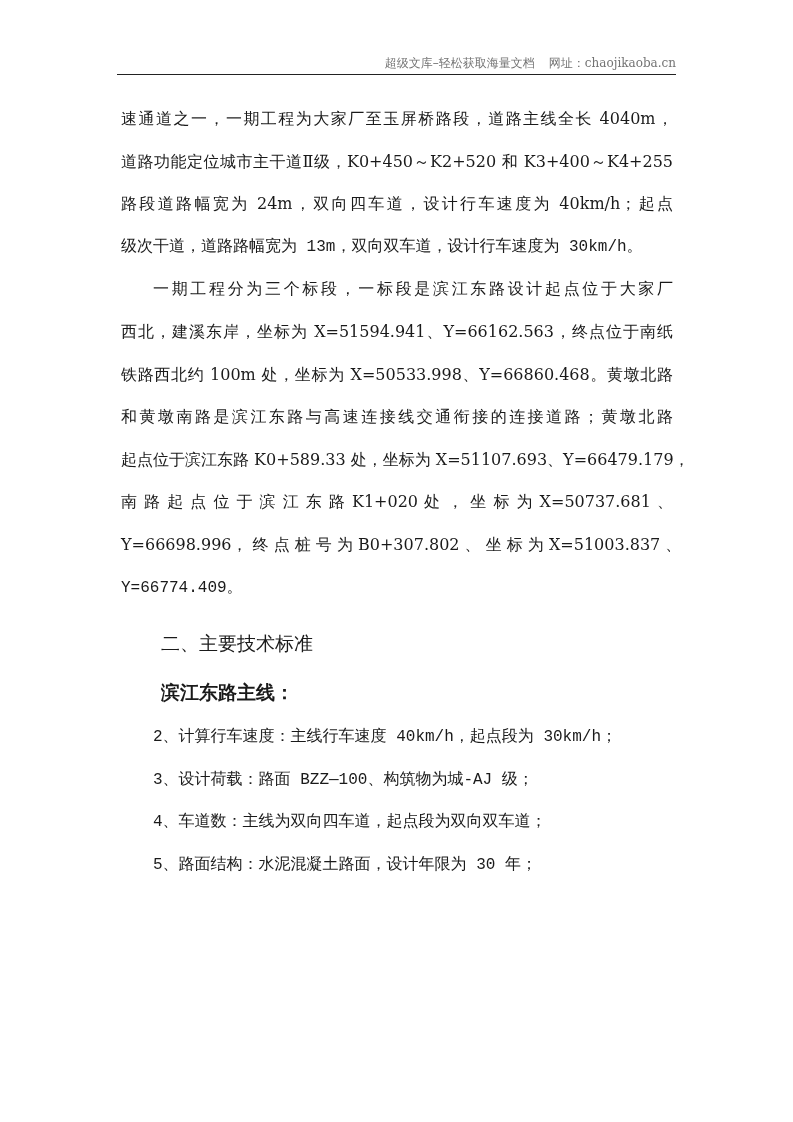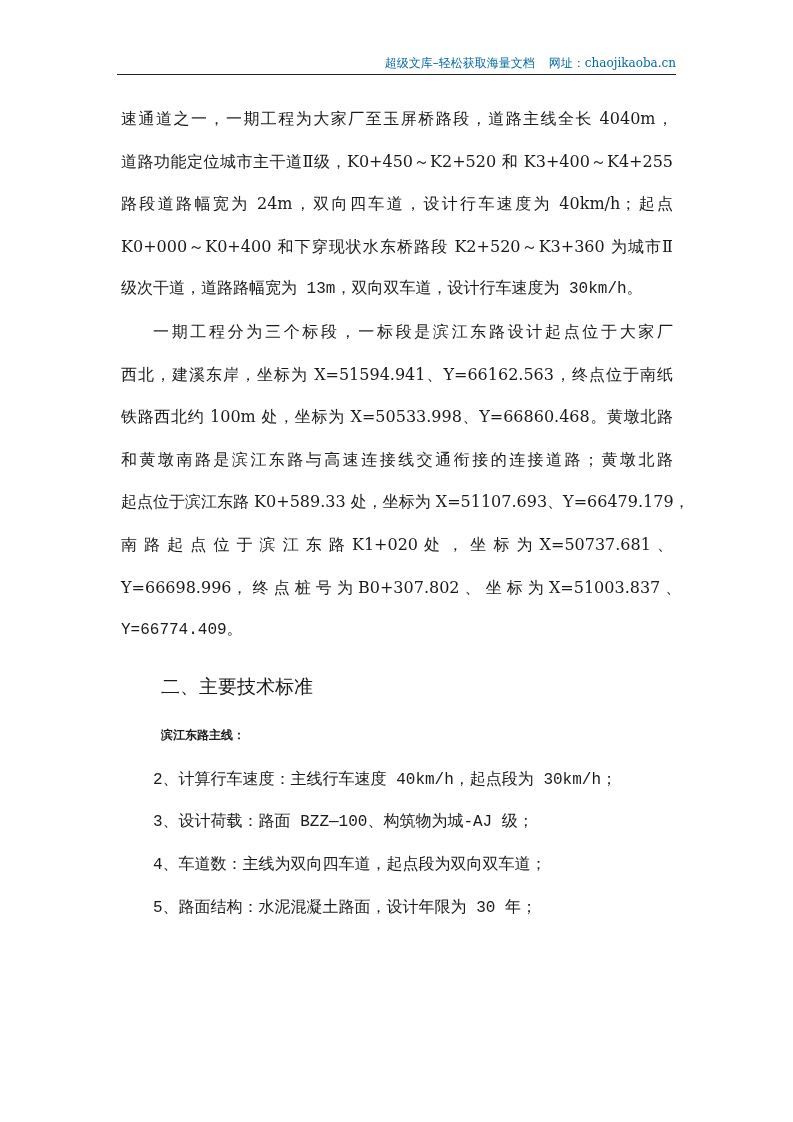--- a/index.html
+++ b/index.html
@@ -1,44 +1,43 @@
 <!DOCTYPE html>
 <html><head>
   <meta charset="utf-8">
   <style>
     html, body { margin: 0; padding: 0; background: #ffffff; }
     body { width: 793px; height: 1122px; position: relative; overflow: hidden;
            font-family: "DejaVu Serif", "Liberation Serif", serif; color: #1a1a1a; }
     .header { position: absolute; left: 117px; top: 55px; width: 559px; height: 19px;
               border-bottom: 1px solid #222; text-align: right; font-size: 12px;
-              line-height: 16px; color: #0369a1; }
+              line-height: 16px; color: #737373; }
     .header span.site { margin-left: 14px; }
     .body { position: absolute; left: 121px; top: 98px; width: 552px; }
     .line { font-size: 16px; line-height: 42.6px; height: 42.6px; white-space: nowrap;
             text-align: justify; text-align-last: justify; letter-spacing: 0px; }
     .line.last { text-align-last: left; font-family: Liberation Mono, monospace; }
     .indent { padding-left: 32px; }
     .h2 { font-family: "DejaVu Sans", "Liberation Sans", sans-serif; font-weight: normal;
           font-size: 19px; height: 42px; line-height: 42px; margin-top: 13px; margin-bottom: 8px; padding-left: 40px; }
-    .h3 { font-family: Liberation Mono, monospace; font-weight: bold;
-          font-size: 12px; height: 42px; line-height: 42px; padding-left: 40px; margin-bottom: 2px; }
+    .h3 { font-family: Liberation Sans, sans-serif; font-weight: bold;
+          font-size: 19px; height: 42px; line-height: 42px; padding-left: 40px; margin-bottom: 2px; }
   </style>
 </head>
 <body>
 
 <div class="header">
   <span>超级文库–轻松获取海量文档</span><span class="site">网址：chaojikaoba.cn</span>
 </div>
 
 <div class="body">
   <div>
     <div class="line">速通道之一，一期工程为大家厂至玉屏桥路段，道路主线全长 4040m，</div>
     <div class="line">道路功能定位城市主干道Ⅱ级，K0+450～K2+520 和 K3+400～K4+255</div>
     <div class="line">路段道路幅宽为 24m，双向四车道，设计行车速度为 40km/h；起点</div>
-    <div class="line">K0+000～K0+400 和下穿现状水东桥路段 K2+520～K3+360 为城市Ⅱ</div>
     <div class="line last">级次干道，道路路幅宽为 13m，双向双车道，设计行车速度为 30km/h。</div>
   </div>
   <div>
     <div class="line indent">一期工程分为三个标段，一标段是滨江东路设计起点位于大家厂</div>
     <div class="line">西北，建溪东岸，坐标为 X=51594.941、Y=66162.563，终点位于南纸</div>
     <div class="line">铁路西北约 100m 处，坐标为 X=50533.998、Y=66860.468。黄墩北路</div>
     <div class="line">和黄墩南路是滨江东路与高速连接线交通衔接的连接道路；黄墩北路</div>
     <div class="line">起点位于滨江东路 K0+589.33 处，坐标为 X=51107.693、Y=66479.179，</div>
     <div class="line">南 路 起 点 位 于 滨 江 东 路 K1+020 处 ， 坐 标 为 X=50737.681 、</div>
     <div class="line">Y=66698.996， 终 点 桩 号 为 B0+307.802 、 坐 标 为 X=51003.837 、</div>

